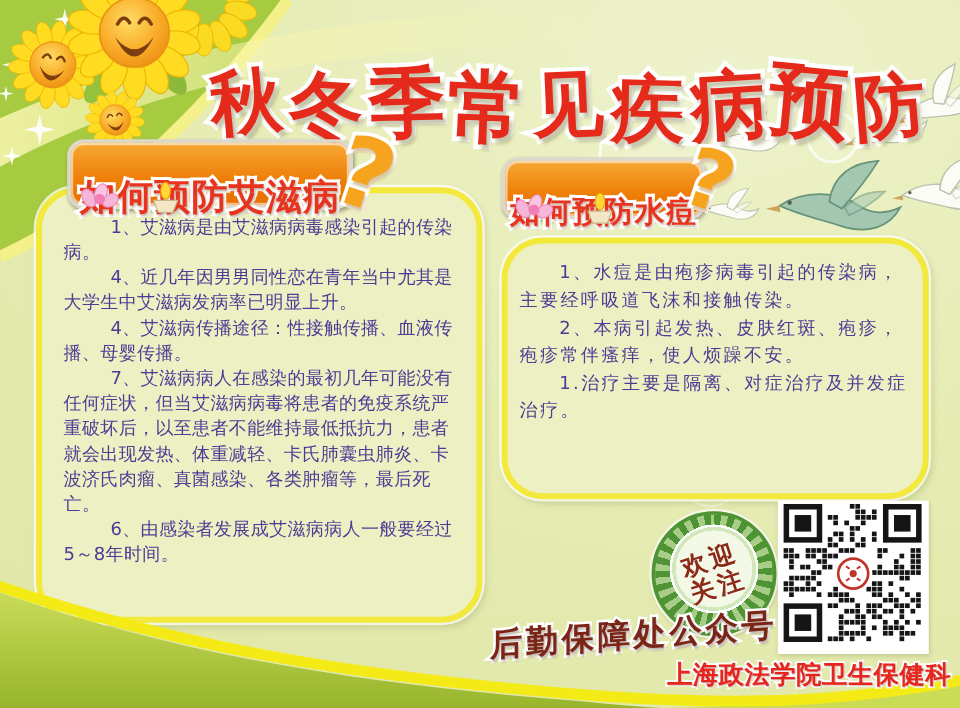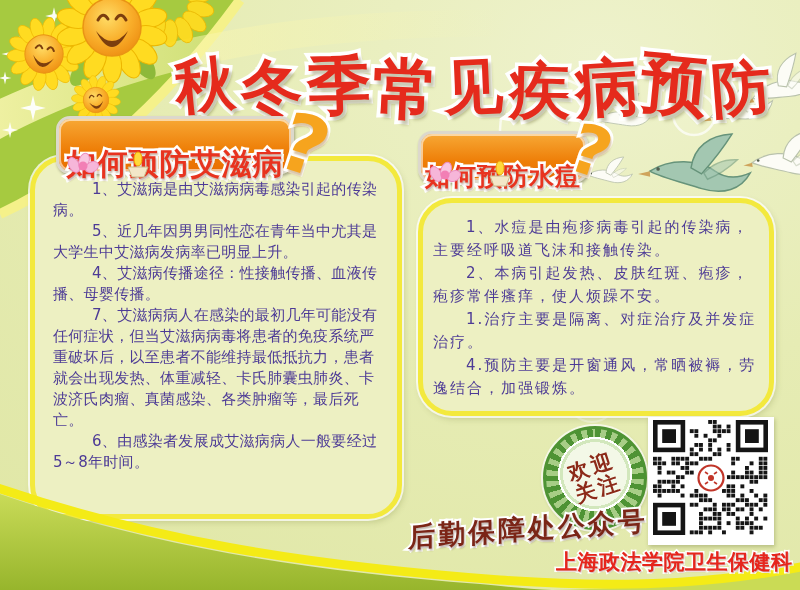--- a/index.html
+++ b/index.html
@@ -191,31 +191,30 @@
       <use href="#dove" transform="translate(648,120) scale(1.12) rotate(8)" style="fill:var(--dove-teal,#a3c7b1)" stroke="#66937a" stroke-width="1.3"></use>
     </g>
   </svg>
 
   <div class="content-layer">
 
     <h1 class="abs title"><span style="transform: rotate(-5.5deg) translateY(-3px) scale(0.96);">秋</span><span style="transform: rotate(3.5deg) translateY(1px) scale(0.995);">冬</span><span style="transform: rotate(-1.5deg) translateY(-2px) scale(1.03);">季</span><span style="transform: rotate(2.5deg) translateY(2px) scale(1.065);">常</span><span style="transform: rotate(-2.5deg) translateY(-1px) scale(0.96);">见</span><span style="transform: rotate(1.5deg) translateY(3px) scale(0.995);">疾</span><span style="transform: rotate(-3.5deg) translateY(0px) scale(1.03);">病</span><span style="transform: rotate(5.5deg) translateY(-3px) scale(1.065);">预</span><span style="transform: rotate(-4.5deg) translateY(1px) scale(0.96);">防</span></h1>
 
     <section class="panel panel-left">
       <p>1、艾滋病是由艾滋病病毒感染引起的传染病。</p>
-      <p>5、近几年因男男同性恋在青年当中尤其是大学生中艾滋病发病率已明显上升。</p>
+      <p>4、近几年因男男同性恋在青年当中尤其是大学生中艾滋病发病率已明显上升。</p>
       <p>4、艾滋病传播途径：性接触传播、血液传播、母婴传播。</p>
       <p>7、艾滋病病人在感染的最初几年可能没有任何症状，但当艾滋病病毒将患者的免疫系统严重破坏后，以至患者不能维持最低抵抗力，患者就会出现发热、体重减轻、卡氏肺囊虫肺炎、卡波济氏肉瘤、真菌感染、各类肿瘤等，最后死亡。</p>
       <p>6、由感染者发展成艾滋病病人一般要经过5～8年时间。</p>
     </section>
 
     <section class="panel panel-right">
       <p>1、水痘是由疱疹病毒引起的传染病，主要经呼吸道飞沫和接触传染。</p>
       <p>2、本病引起发热、皮肤红斑、疱疹，疱疹常伴瘙痒，使人烦躁不安。</p>
       <p>1.治疗主要是隔离、对症治疗及并发症治疗。</p>
-      <p>4.预防主要是开窗通风，常晒被褥，劳逸结合，加强锻炼。</p>
     </section>
 
     <div class="banner banner-aids">
       <div class="banner-box">
         <span class="banner-text">如何预防艾滋病</span>
       </div>
       <svg class="banner-decor" width="110" height="32" viewBox="0 0 110 32">
         <g>
           <ellipse cx="10" cy="16" rx="5" ry="8" transform="rotate(-30 10 16)" fill="#f6b6d9" stroke="#ec8fc0"></ellipse>
           <ellipse cx="20" cy="12" rx="5" ry="8" transform="rotate(20 20 12)" fill="#f9c6e1" stroke="#ec8fc0"></ellipse>

